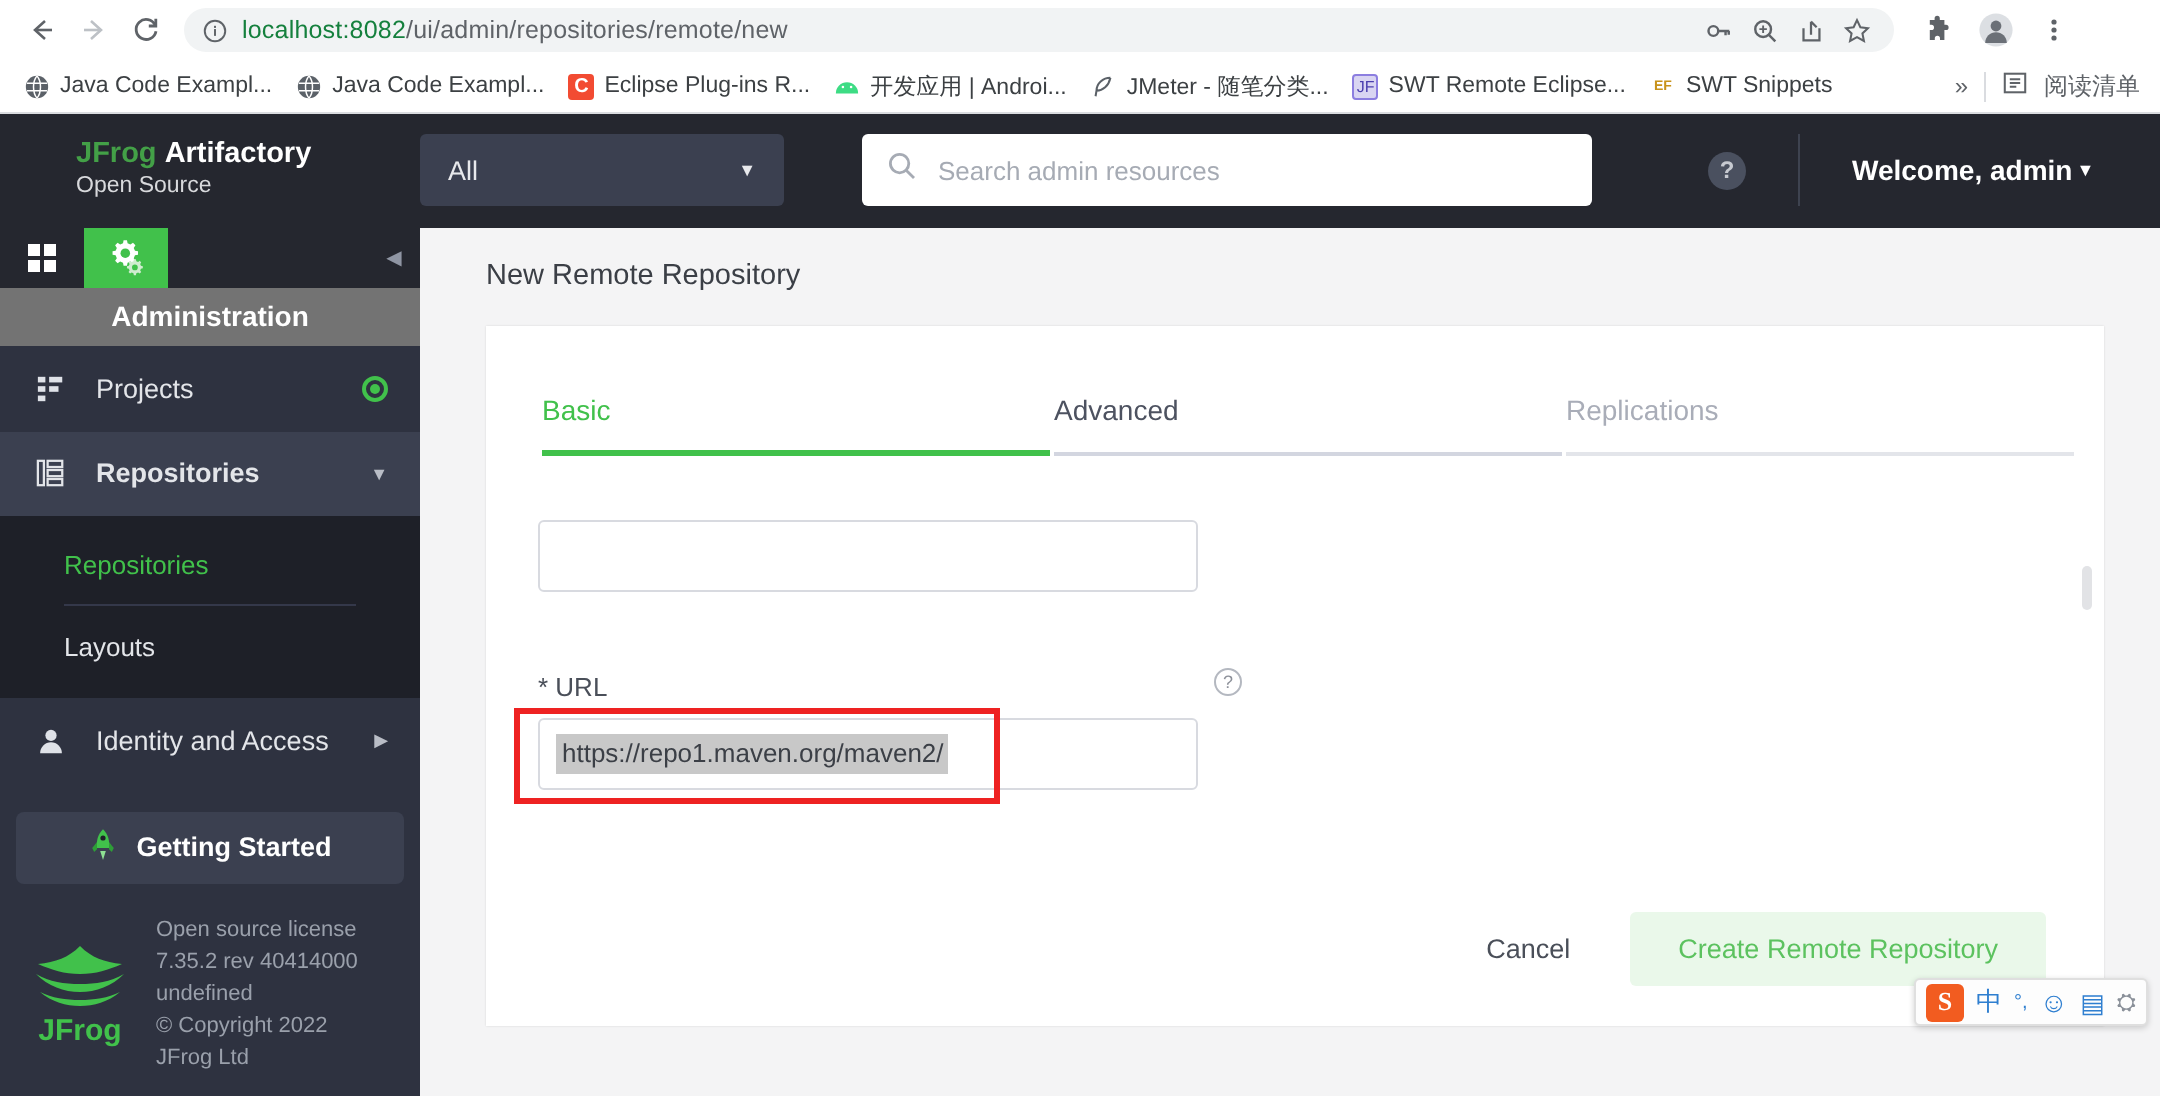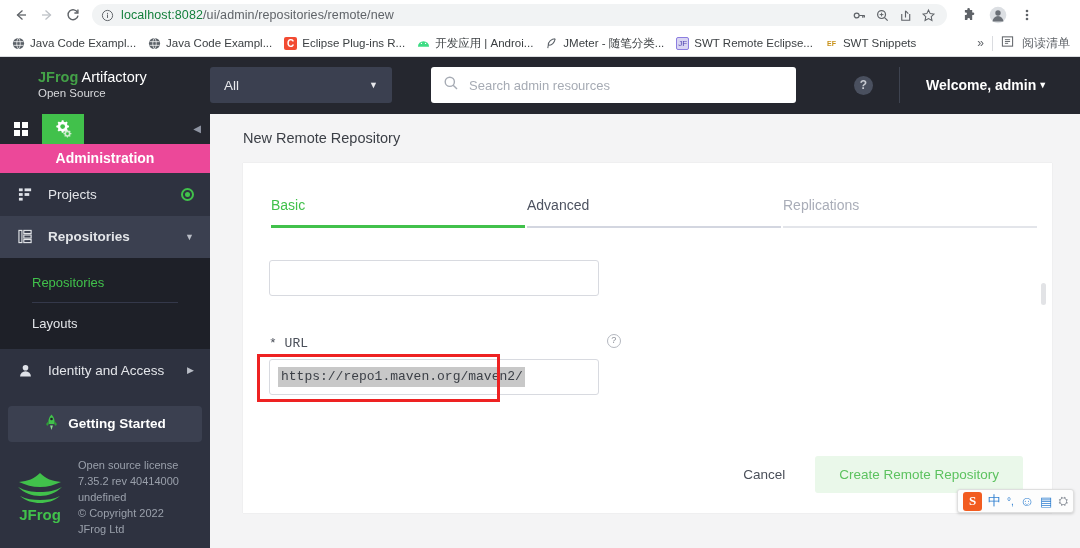--- a/index.html
+++ b/index.html
@@ -128,21 +128,21 @@
   }
   .brand {
     width: 210px;
     padding-left: 38px;
     flex: none;
     color: #fff;
     line-height: 1.08;
   }
   .brand .line1 { font-size: 14.5px; }
   .brand .line1 b { color: #43a047; font-weight: bold; }
-  .brand .line1 span.art { font-weight: normal; }
+  .brand .line1 span.art { font-weight: bold; }
   .brand .line2 { font-size: 11.5px; color: #d8d9dc; margin-top: 1px; }
 
   .scope-select {
     width: 182px; height: 36px;
     background: #3b4050;
     border-radius: 3px;
     display: flex; align-items: center;
     padding: 0 14px;
     color: #e8e9ec;
     font-size: 13.5px;
@@ -225,21 +225,21 @@
   .mod-tab.active { background: #41c14b; }
   .collapse-arrow {
     margin-left: auto;
     width: 26px;
     display: flex; align-items: center; justify-content: center;
     color: #8f95a3;
     font-size: 10px;
   }
   .admin-banner {
     height: 30px;
-    background: #ec4899;
+    background: #737373;
     color: #fff;
     font-size: 14px;
     font-weight: bold;
     display: flex; align-items: center; justify-content: center;
   }
   .nav-item {
     height: 44px;
     display: flex; align-items: center;
     padding: 0 16px;
     color: #e3e5e9;
@@ -338,21 +338,21 @@
   .tab.muted .lbl { color: #a9adb8; }
   .tab.muted .bar { background: #e3e5ea; height: 2px; margin-top: 13px; }
 
   .form-area { padding: 20px 26px 0 26px; position: relative; }
   .field-input {
     width: 330px; height: 36px;
     border: 1px solid #d8dae0;
     border-radius: 3px;
     background: #fff;
   }
-  .url-block { margin-top: 40px; position: relative; width: 330px; font-family: Liberation Mono, monospace; }
+  .url-block { margin-top: 40px; position: relative; width: 330px; }
   .url-label {
     font-size: 13px;
     color: #4a4f59;
     margin-bottom: 8px;
   }
   .url-help {
     position: absolute;
     left: 338px; top: -2px;
     width: 14px; height: 14px;
     border: 1px solid #b4b8c0;

